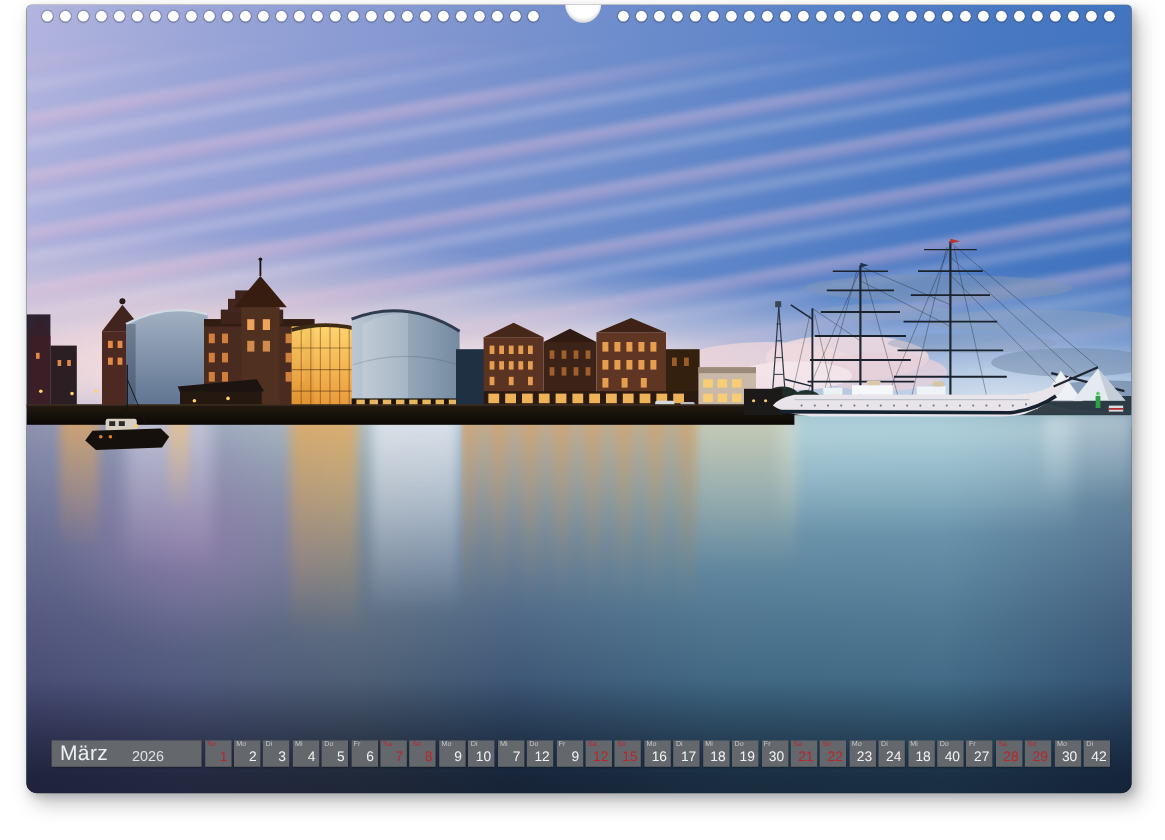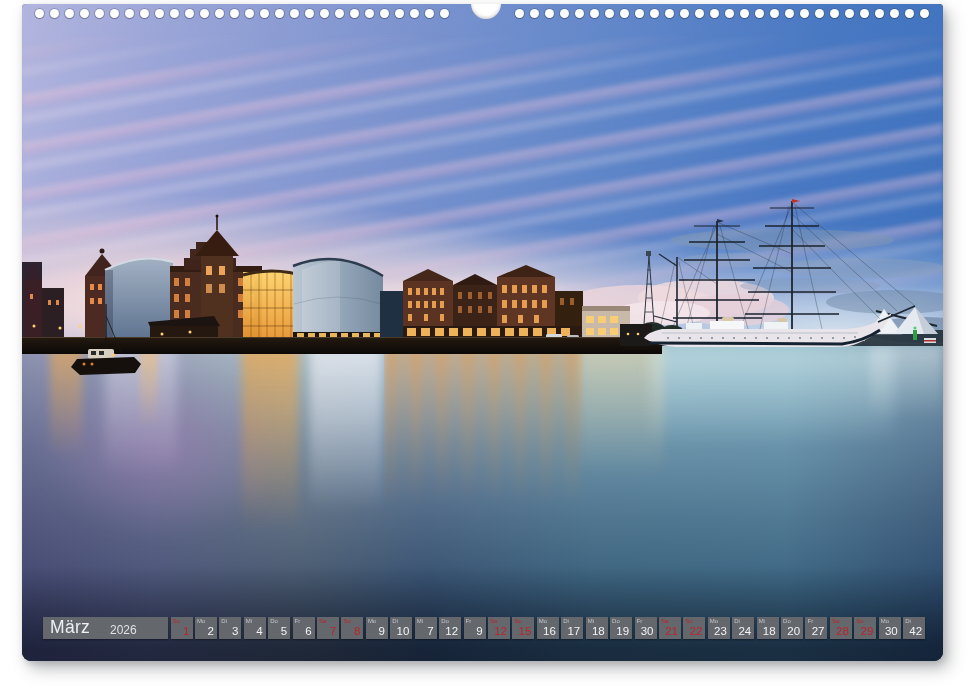--- a/index.html
+++ b/index.html
@@ -637,21 +637,21 @@
         <div class="day">
           <span class="wd">Di</span>
           <span class="num">24</span>
         </div>
         <div class="day">
           <span class="wd">Mi</span>
           <span class="num">18</span>
         </div>
         <div class="day">
           <span class="wd">Do</span>
-          <span class="num">20</span>
+          <span class="num">40</span>
         </div>
         <div class="day">
           <span class="wd">Fr</span>
           <span class="num">27</span>
         </div>
         <div class="day we">
           <span class="wd">Sa</span>
           <span class="num">28</span>
         </div>
         <div class="day we">

